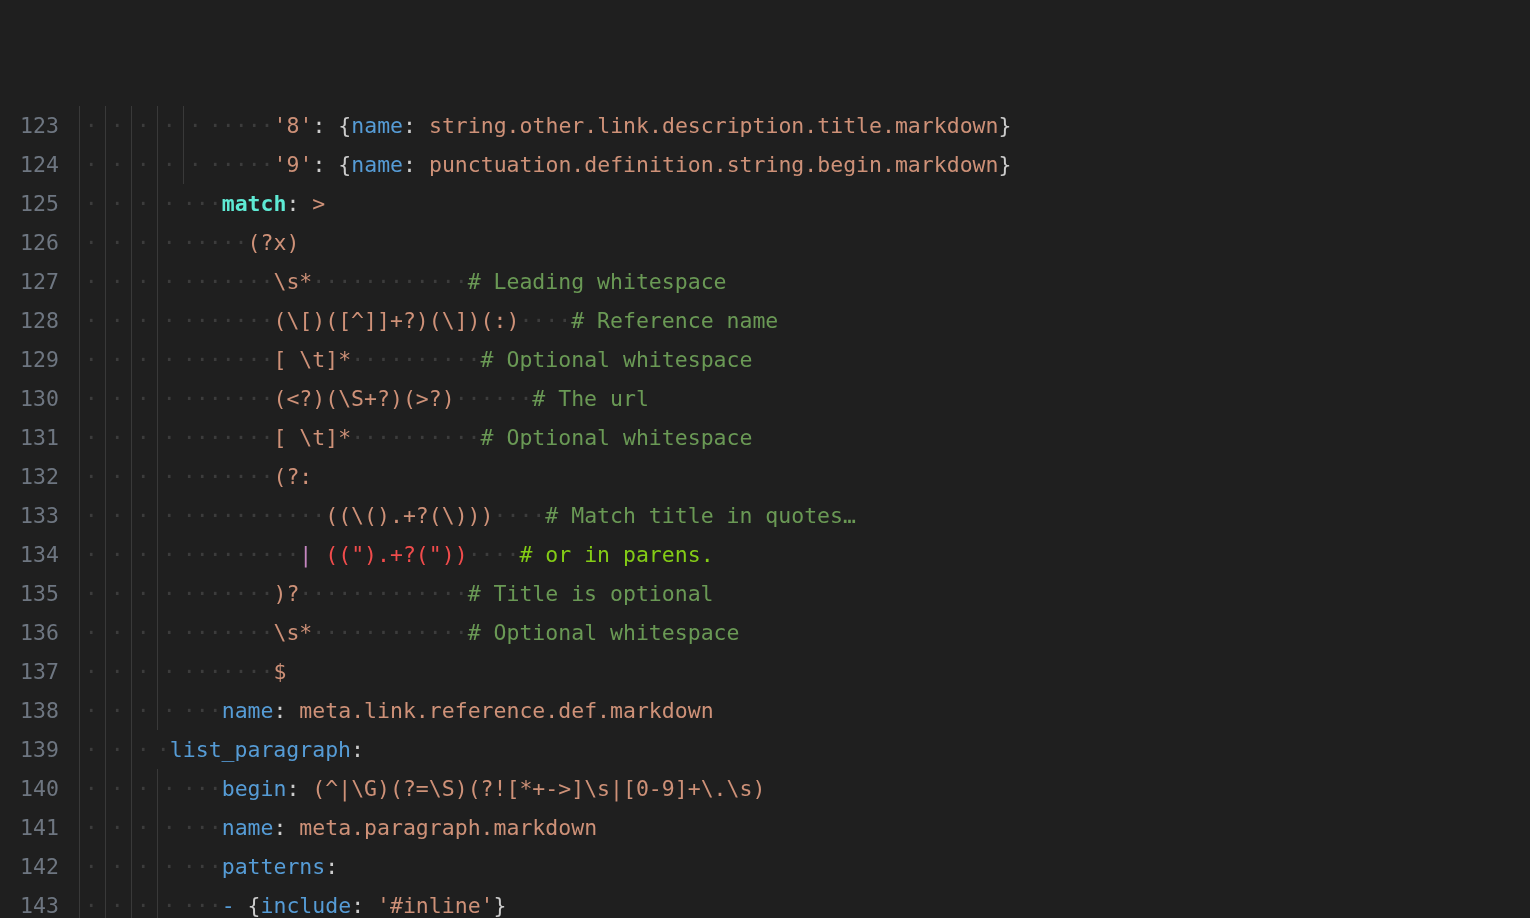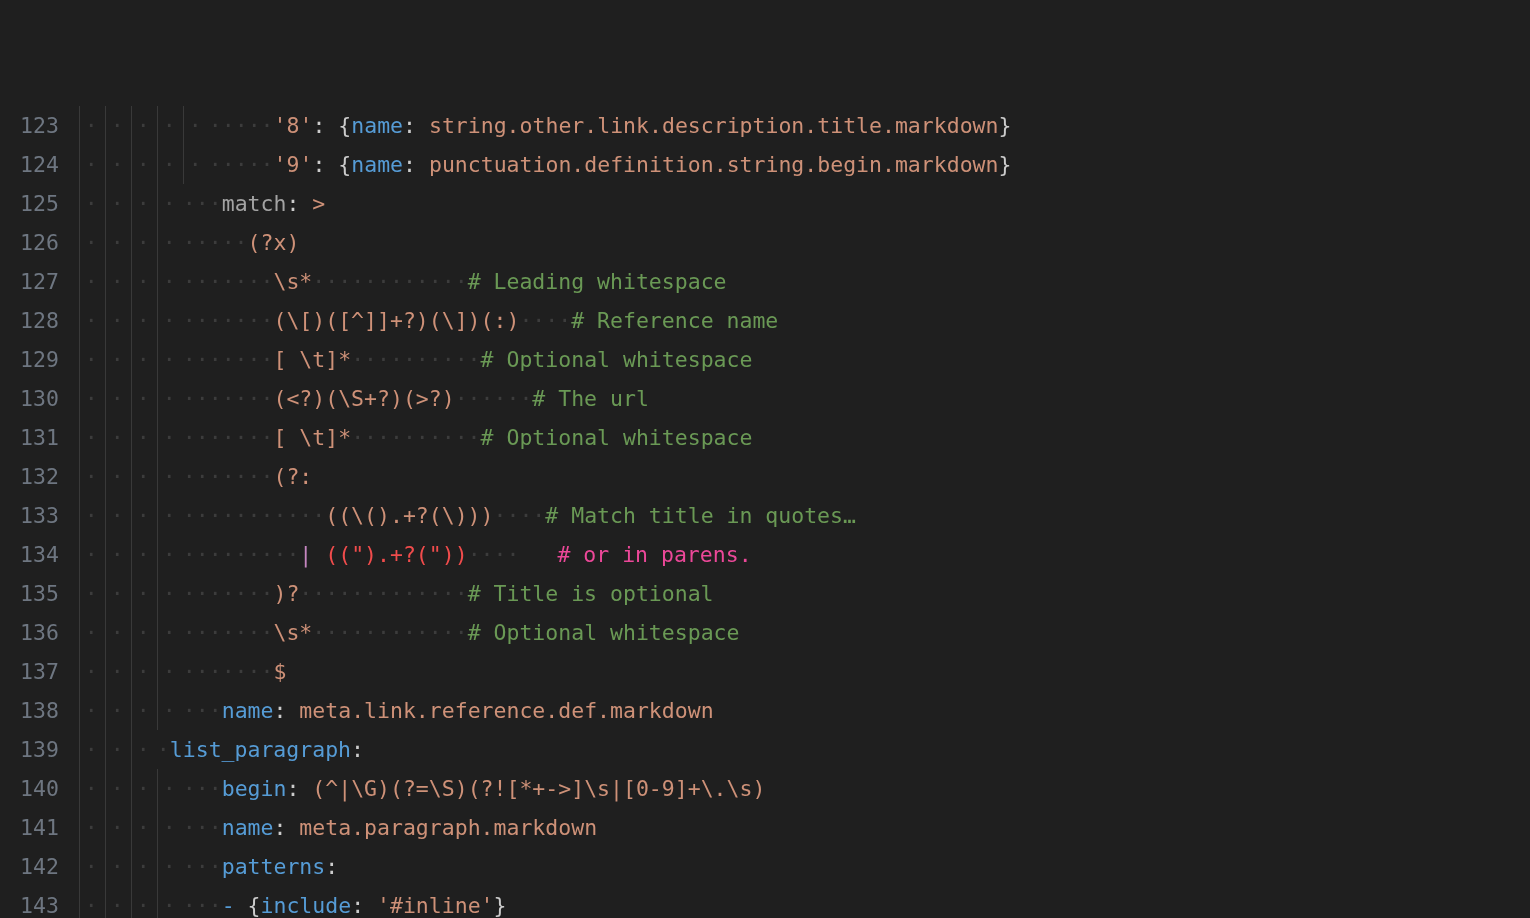--- a/index.html
+++ b/index.html
@@ -33,24 +33,24 @@
   .guide {
     display:inline-block;
     width: 26px;
     border-left: 1px solid #393939;
     height: 39px;
   }
   .txt { display:inline-block; }
   .c-key { color: #569cd6; }
   .c-brace { color: #cccccc; }
   .c-text { color: #ce9178; }
-  .c-match { color: #a3a3a3; }
+  .c-match { color: #5eead4; font-weight: bold; }
   .c-comment { color: #6a9955; }
   .c-dash { color: #569cd6; }
-  .c-regex { color: #ec4899; margin-left: 38px; }
+  .c-regex { color: #84cc16; }
   .c-invalid { color: #f14c4c; }
   .c-pipe { color: #c586c0; }
   .ws { color: #3c3c3c; }
   .gn { line-height: 39px; height:39px; }
 </style>
 </head>
 <body>
 
 
 

